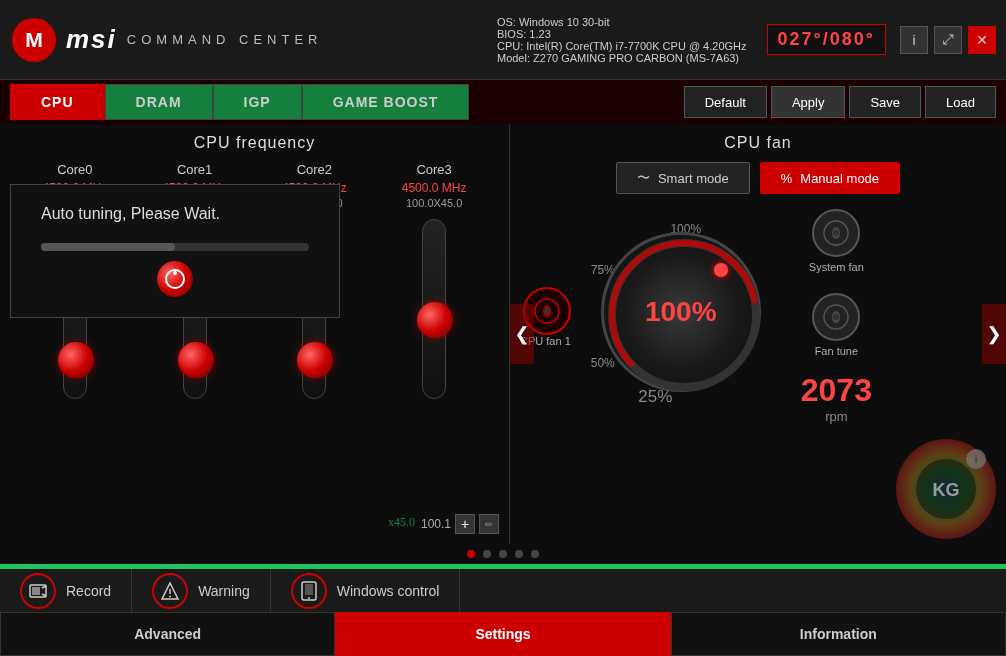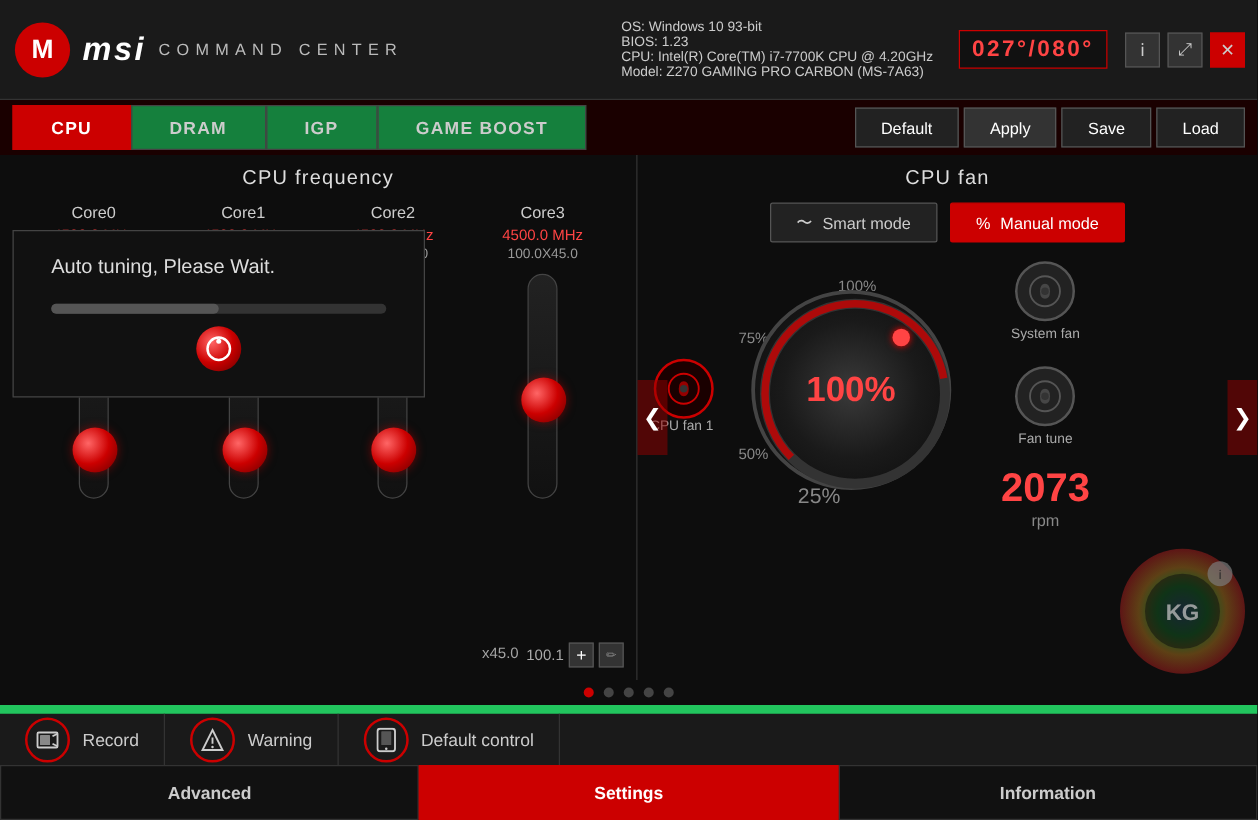--- a/index.html
+++ b/index.html
@@ -325,21 +325,21 @@
       background: #444;
     }
     .dot.active { background: #c00; }
 
     
     .bottom-bar {
       height: 48px;
       background: #1a1a1a;
       display: flex;
       align-items: flex-start;
-      border-top: 7px solid #22c55e;
+      border-top: 5px solid #22c55e;
     }
     .bottom-item {
       display: flex;
       align-items: center;
       gap: 10px;
       padding: 0 20px;
       height: 100%;
       border-right: 1px solid #333;
       cursor: pointer;
     }
@@ -448,21 +448,21 @@
   <div class="logo-area">
 
     <svg class="msi-dragon" viewBox="0 0 50 50">
       <circle cx="25" cy="25" r="23" fill="#c00"></circle>
       <text x="25" y="32" text-anchor="middle" font-size="22" fill="white" font-weight="bold">M</text>
     </svg>
     <span style="font-size:26px;font-weight:bold;letter-spacing:2px;color:#fff;font-style:italic;">msi</span>
     <span style="font-size:13px;letter-spacing:5px;color:#bbb;text-transform:uppercase;margin-left:10px;">COMMAND CENTER</span>
   </div>
   <div style="display:flex;flex-direction:column;margin-right:20px;">
-    <span style="font-size:11px;color:#ccc;">OS: Windows 10 93-bit</span>
+    <span style="font-size:11px;color:#ccc;">OS: Windows 10 30-bit</span>
     <span style="font-size:11px;color:#ccc;">BIOS: 1.23</span>
     <span style="font-size:11px;color:#ccc;">CPU: Intel(R) Core(TM) i7-7700K CPU @ 4.20GHz</span>
     <span style="font-size:11px;color:#ccc;">Model: Z270 GAMING PRO CARBON (MS-7A63)</span>
   </div>
   <div style="display:flex;align-items:center;gap:6px;">
     <div class="temp-display">027°/080°</div>
     <div class="header-icon-btn">ℹ</div>
     <div class="header-icon-btn">⤢</div>
     <div class="header-icon-btn" style="background:#c00;border-color:#c00;">✕</div>
   </div>
@@ -531,21 +531,21 @@
       </div>
       <div class="spinner-icon">
         <svg width="24" height="24" viewBox="0 0 24 24">
           <circle cx="12" cy="12" r="9" fill="none" stroke="#fff" stroke-width="2"></circle>
           <circle cx="12" cy="6" r="2" fill="#fff"></circle>
         </svg>
       </div>
     </div>
 
     <div style="position:absolute;bottom:10px;right:10px;display:flex;align-items:center;gap:6px;">
-      <span style="font-size:12px;color:#a3a3a3;">x45.0</span>
+      <span style="font-size:12px;color:#15803d;font-family:Liberation Serif, serif;">x45.0</span>
       <div style="display:flex;align-items:center;gap:4px;margin-top:4px;">
         <span style="font-size:12px;color:#aaa;">100.1</span>
         <div class="freq-add-btn">+</div>
         <div class="edit-icon">✏</div>
       </div>
     </div>
   </div>
 
   <div class="cpu-fan-panel" style="position:relative;">
 
@@ -679,21 +679,21 @@
     <span class="bottom-label">Warning</span>
   </div>
   <div class="bottom-item">
     <div class="bottom-icon" style="border-color:#c00;">
       <svg width="16" height="20" viewBox="0 0 16 20">
         <rect x="1" y="1" width="14" height="18" rx="2" fill="none" stroke="#ccc" stroke-width="1.5"></rect>
         <circle cx="8" cy="17" r="1" fill="#ccc"></circle>
         <rect x="4" y="3" width="8" height="11" rx="0.5" fill="#555"></rect>
       </svg>
     </div>
-    <span class="bottom-label">Default control</span>
+    <span class="bottom-label">Windows control</span>
   </div>
 </div>
 
 <div class="footer-tabs">
   <div class="footer-tab">Advanced</div>
   <div class="footer-tab active">Settings</div>
   <div class="footer-tab">Information</div>
 </div>
 
 </body></html>

